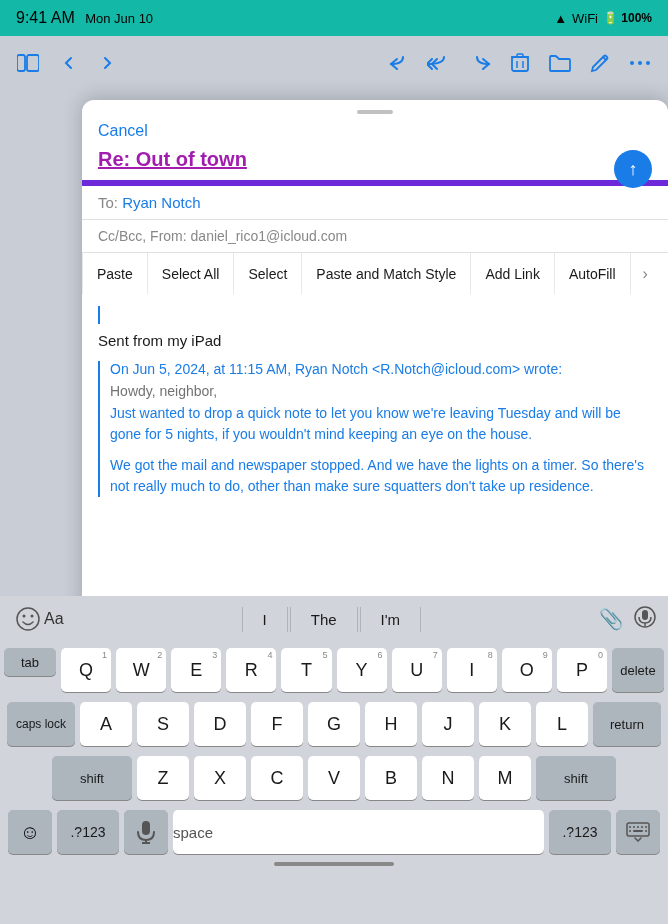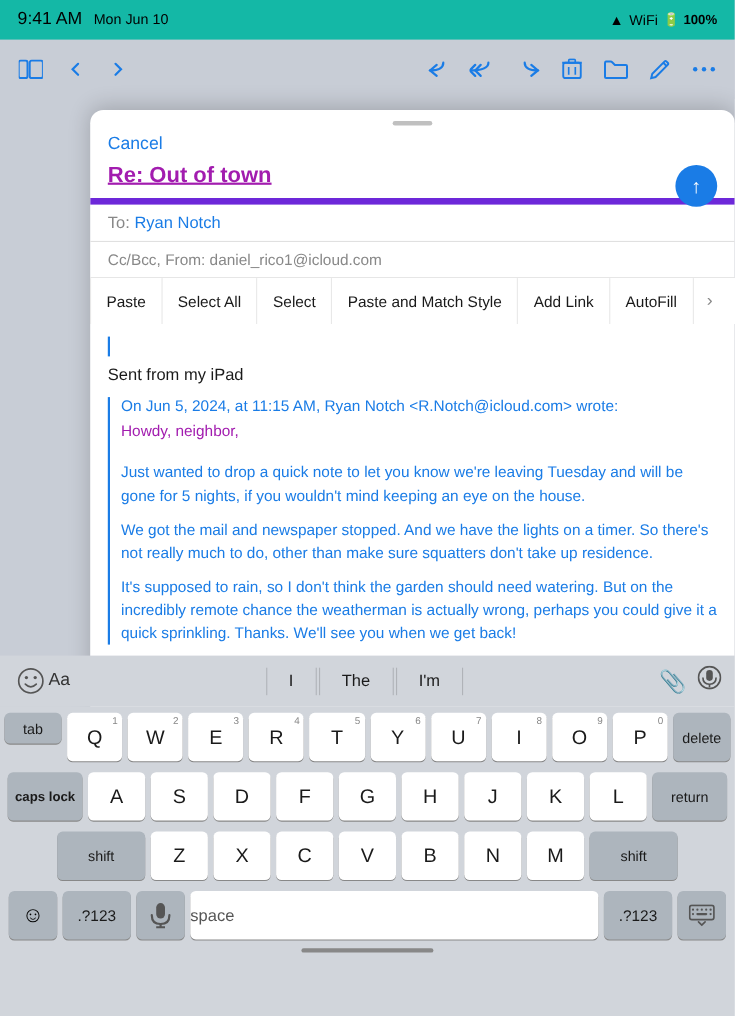--- a/index.html
+++ b/index.html
@@ -194,22 +194,22 @@
       border-left: 2px solid #1a7ce6;
       padding-left: 10px;
     }
     .quoted-header {
       font-size: 14px;
       color: #1a7ce6;
       margin-bottom: 6px;
     }
     .quoted-greeting {
       font-size: 14px;
-      color: #a21caf;
-      margin-bottom: 20px;
+      color: #737373;
+      margin-bottom: 4px;
     }
     .quoted-paragraph {
       font-size: 14px;
       color: #1a7ce6;
       margin-bottom: 10px;
       line-height: 1.5;
     }
 
     
     .predictive-bar {
@@ -506,21 +506,20 @@
     <div style="display:flex; align-items:flex-start; padding: 4px 0;">
       <span class="cursor-line"></span>
     </div>
     <div class="signature-text">Sent from my iPad</div>
 
     <div class="quoted-email">
       <div class="quoted-header">On Jun 5, 2024, at 11:15 AM, Ryan Notch &lt;R.Notch@icloud.com&gt; wrote:</div>
       <div class="quoted-greeting">Howdy, neighbor,</div>
       <div class="quoted-paragraph">Just wanted to drop a quick note to let you know we're leaving Tuesday and will be gone for 5 nights, if you wouldn't mind keeping an eye on the house.</div>
       <div class="quoted-paragraph">We got the mail and newspaper stopped. And we have the lights on a timer. So there's not really much to do, other than make sure squatters don't take up residence.</div>
-      <div class="quoted-paragraph">It's supposed to rain, so I don't think the garden should need watering. But on the incredibly remote chance the weatherman is actually wrong, perhaps you could give it a quick sprinkling. Thanks. We'll see you when we get back!</div>
     </div>
   </div>
 </div>
 
 <div class="predictive-bar">
   <div class="pred-left-icon">
     <svg width="26" height="26" viewBox="0 0 26 26">
         <circle cx="13" cy="13" r="11" fill="none" stroke="#555" stroke-width="1.5"></circle>
         <circle cx="9" cy="10" r="1.5" fill="#555"></circle>
         <circle cx="17" cy="10" r="1.5" fill="#555"></circle>
@@ -591,21 +590,21 @@
     <div class="key key-reg">
       <span class="key-num">0</span>
       <span class="key-letter">P</span>
     </div>
     <div class="key key-special" style="width:54px; height:44px; font-size:13px;">
       <span>delete</span>
     </div>
   </div>
 
   <div style="display:flex; justify-content:center; gap:5px; margin-bottom:10px;">
-    <div class="key key-special" style="width:68px; height:44px; font-size:12px;font-weight:bold;">
+    <div class="key key-special" style="width:68px; height:44px; font-size:12px;">
       <span>caps lock</span>
     </div>
     <div class="key key-reg">
       <span class="key-letter">A</span>
     </div>
     <div class="key key-reg">
       <span class="key-letter">S</span>
     </div>
     <div class="key key-reg">
       <span class="key-letter">D</span>

